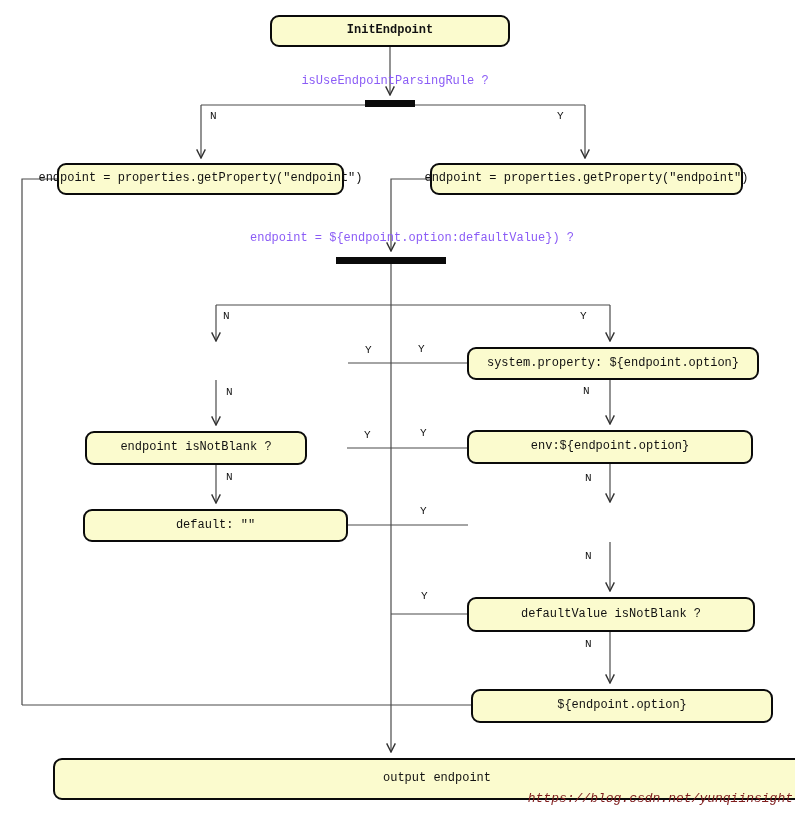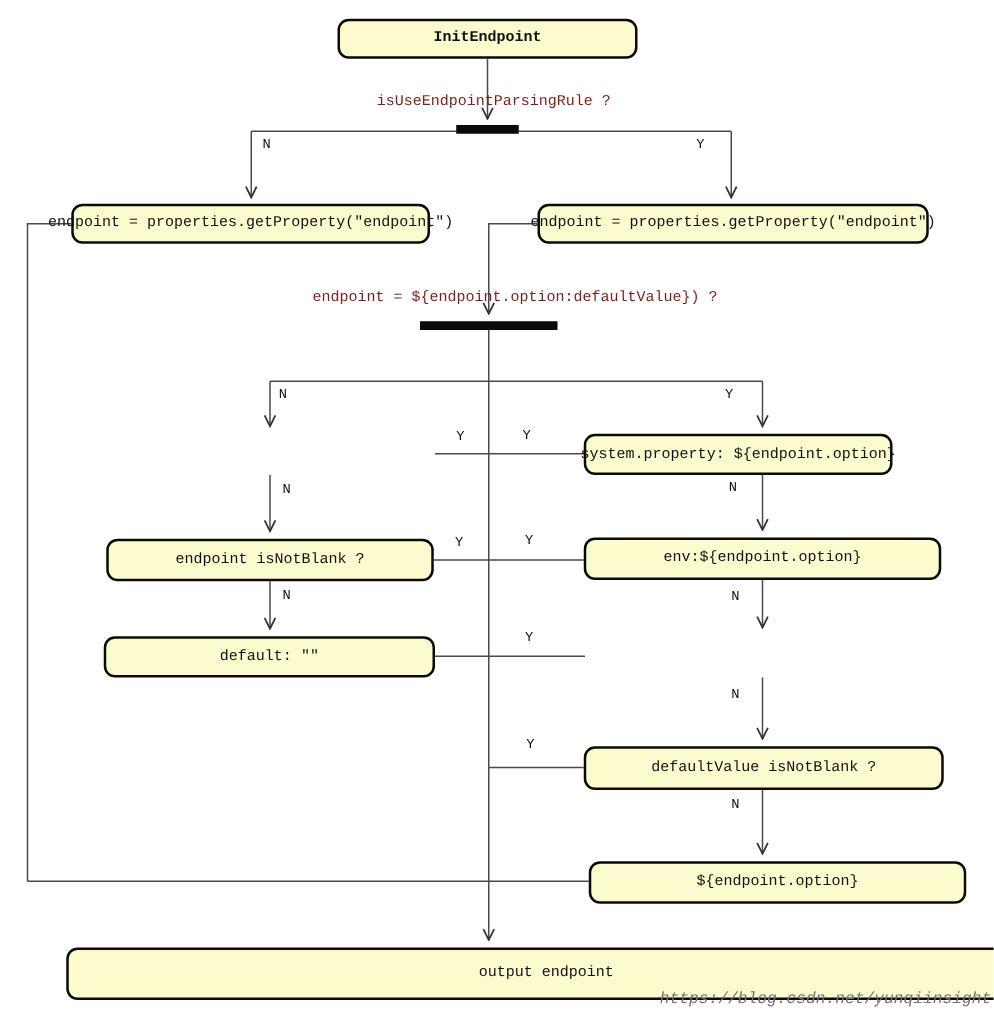--- a/index.html
+++ b/index.html
@@ -18,27 +18,27 @@
   .fork{fill:var(--border);stroke:none;}
   .node{
     position:absolute;box-sizing:border-box;
     display:flex;align-items:center;justify-content:center;text-align:center;
     background:var(--node-fill);border:2px solid var(--border);border-radius:9px;
     font-size:12px;line-height:1.1;white-space:nowrap;
   }
   .node.blue{background:var(--highlight-fill);}
   .node.title{font-weight:bold;}
   .qlabel{
-    position:absolute;font-size:12px;text-align:center;white-space:nowrap;color:#7f1d1d;
+    position:absolute;font-size:12px;text-align:center;white-space:nowrap;color:#8b5cf6;
   }
   .elabel{
     position:absolute;font-size:11px;color:#111;white-space:nowrap;
   }
   .watermark{
-    position:absolute;font-size:13px;font-style:italic;color:#737373;
+    position:absolute;font-size:13px;font-style:italic;color:#7f1d1d;
     white-space:nowrap;z-index:5;
   }
 </style>
 </head>
 <body>
 
 <div class="canvas">
 
   <svg width="795" height="819">
     <defs>
@@ -88,23 +88,23 @@
     </g>
   </svg>
 
   <div class="node title" style="left:270px;top:15px;width:240px;height:32px;">InitEndpoint</div>
 
   <div class="node" style="left:57px;top:163px;width:287px;height:32px;">endpoint = properties.getProperty("endpoint")</div>
 
   <div class="node" style="left:430px;top:163px;width:313px;height:32px;">endpoint = properties.getProperty("endpoint")</div>
 
 
-  <div class="node" style="left:467px;top:347px;width:247px;height:33px;">system.property: ${endpoint.option}</div>
+  <div class="node" style="left:467px;top:347px;width:292px;height:33px;">system.property: ${endpoint.option}</div>
 
-  <div class="node" style="left:85px;top:431px;width:262px;height:34px;">endpoint isNotBlank ?</div>
+  <div class="node" style="left:85px;top:431px;width:222px;height:34px;">endpoint isNotBlank ?</div>
 
   <div class="node" style="left:467px;top:430px;width:286px;height:34px;">env:${endpoint.option}</div>
 
   <div class="node" style="left:83px;top:509px;width:265px;height:33px;">default: ""</div>
 
 
   <div class="node" style="left:467px;top:597px;width:288px;height:35px;">defaultValue isNotBlank ?</div>
 
   <div class="node" style="left:471px;top:689px;width:302px;height:34px;">${endpoint.option}</div>
 

